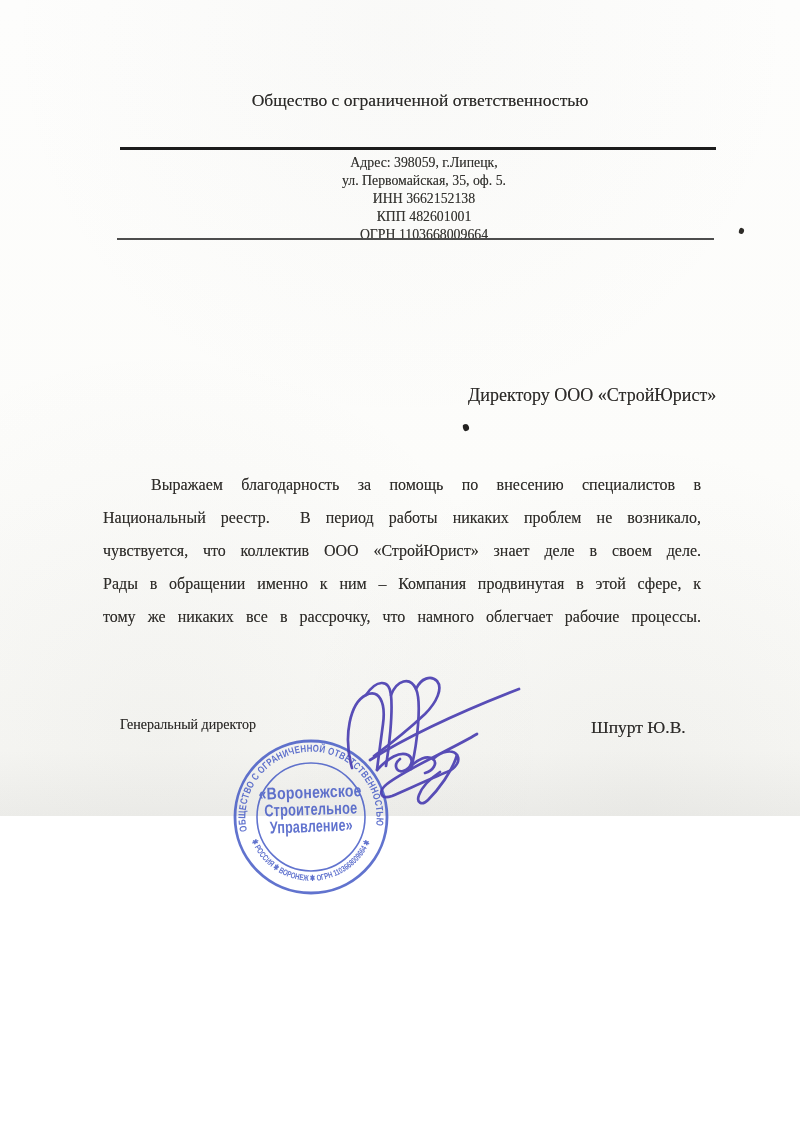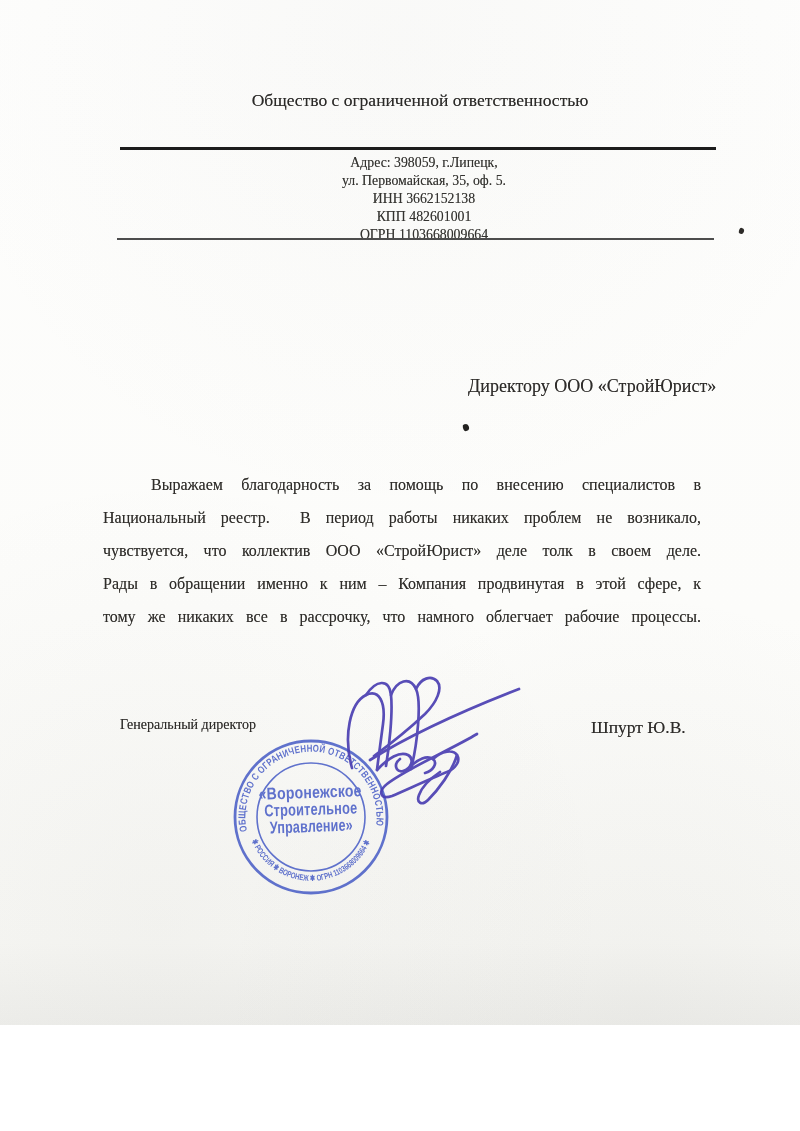--- a/index.html
+++ b/index.html
@@ -3,21 +3,21 @@
 <meta charset="utf-8">
 <style>
   html,body{margin:0;padding:0;}
   body{
     width:800px;height:1131px;
     font-family:"Liberation Serif", serif;
     background:#ffffff;
     overflow:hidden;
   }
   .page{
-    position:relative;width:800px;height:1025px;
+    position:relative;width:800px;height:816px;
     background:linear-gradient(180deg,#fdfdfc 0%,#fcfcfa 60%,#f8f8f5 92%,#efefec 100%);
     color:#2e2c29;
   }
   .scan-noise{
     position:absolute;inset:0;pointer-events:none;
     background:
       radial-gradient(circle at 20% 90%, rgba(120,120,110,0.05), transparent 40%),
       radial-gradient(circle at 80% 98%, rgba(120,120,110,0.06), transparent 35%),
       radial-gradient(circle at 50% 4%, rgba(150,150,140,0.04), transparent 45%);
   }
@@ -34,21 +34,21 @@
     text-align:center;font-size:13.8px;line-height:18px;color:#343330;
     text-shadow:0 0 .3px rgba(52,51,48,.5);
   }
   .rule-bottom{
     position:absolute;top:238px;left:117px;width:597px;height:2px;background:#4d4d4d;
   }
   .speck{position:absolute;background:#2d2b28;border-radius:40% 60% 55% 45%;}
   .speck-1{top:228px;left:739px;width:5px;height:6px;transform:rotate(20deg);}
   .speck-2{top:424px;left:463px;width:6px;height:7px;transform:rotate(-15deg);background:#232220;}
   .recipient{
-    position:absolute;top:376px;left:468px;width:290px;
+    position:absolute;top:385px;left:468px;width:290px;
     font-size:18px;color:#2d2b29;
     text-shadow:0 0 .4px rgba(45,43,41,.5);
   }
   .body-text{
     position:absolute;top:468px;left:103px;width:598px;
     font-size:16px;color:#2f2d2a;
     text-shadow:0 0 .4px rgba(47,45,42,.5);
   }
   .body-line{
     height:33px;line-height:33px;
@@ -97,21 +97,21 @@
   <div class="rule-bottom"></div>
 
   <div class="speck speck-1"></div>
   <div class="speck speck-2"></div>
 
   <div class="recipient">Директору ООО «СтройЮрист»</div>
 
   <div class="body-text">
     <div class="body-line first">Выражаем благодарность за помощь по внесению специалистов в</div>
     <div class="body-line">Национальный реестр.&nbsp; В период работы никаких проблем не возникало,</div>
-    <div class="body-line">чувствуется, что коллектив ООО «СтройЮрист» деле толк в своем деле.</div>
+    <div class="body-line">чувствуется, что коллектив ООО «СтройЮрист» знает деле в своем деле.</div>
     <div class="body-line">Рады в обращении именно к ним – Компания продвинутая в этой сфере, к</div>
     <div class="body-line">тому же никаких все в рассрочку, что намного облегчает рабочие процессы.</div>
   </div>
 
   <div class="sig-row-title">Генеральный директор</div>
   <div class="sig-row-name">Шпурт Ю.В.</div>
 
   <svg class="stamp-svg" viewBox="0 0 180 180" aria-hidden="true">
     <defs>
       <path id="arcTop" d="M 26.7,107 A 65.5,65.5 0 1 1 153.3,107" fill="none"></path>

